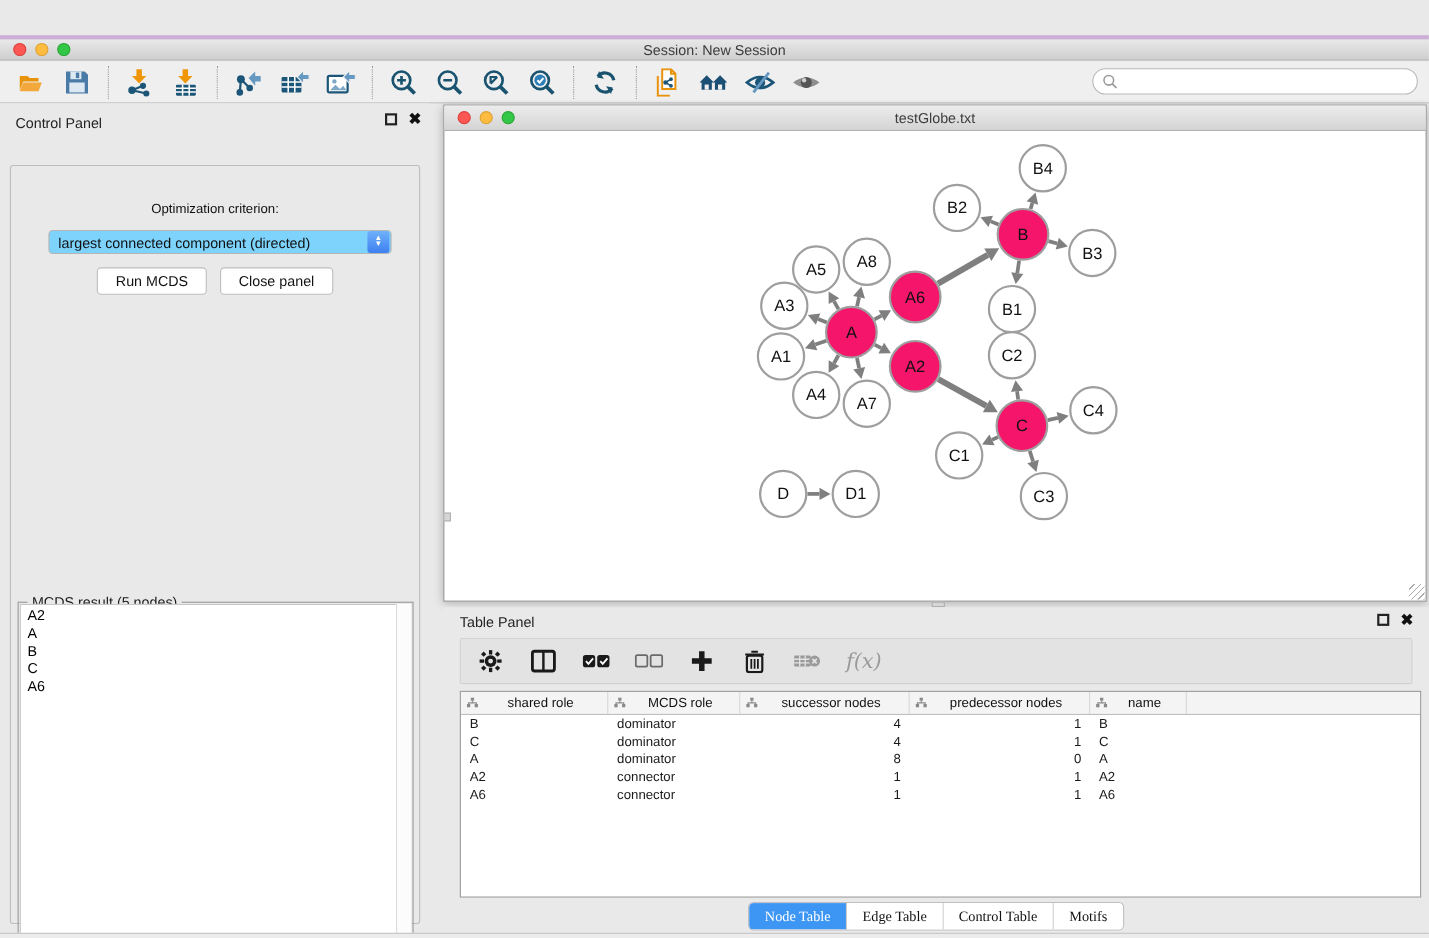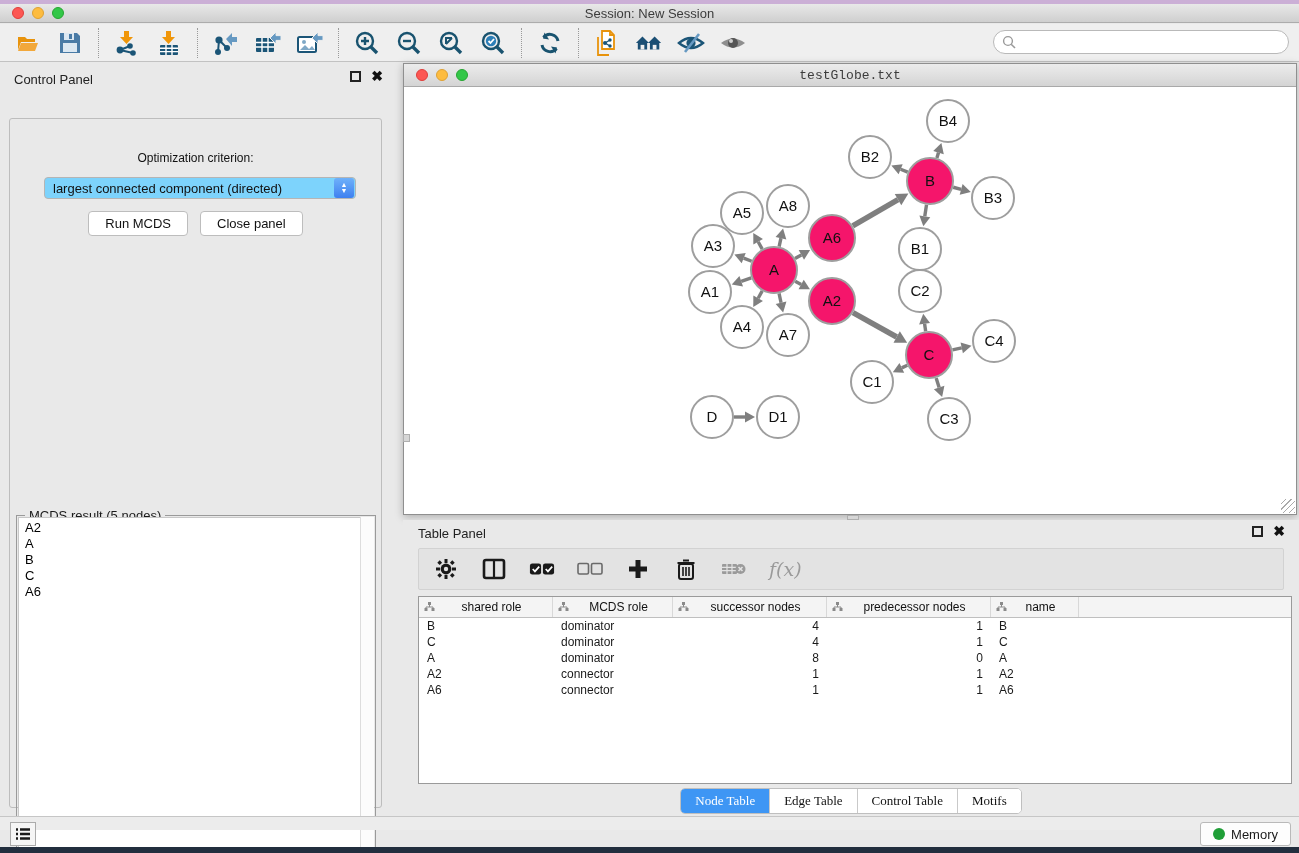--- a/index.html
+++ b/index.html
@@ -1,18 +1,18 @@
 <!DOCTYPE html>
 <html><head>
 <meta charset="utf-8">
 <style>
   * { margin:0; padding:0; box-sizing:border-box; }
   html,body { width:1299px; height:853px; overflow:hidden; }
   body { font-family:"Liberation Sans", sans-serif; background:#E9E9E9; position:relative; font-size:13px; color:#1a1a1a; }
-  .screen { position:absolute; inset:0; background:#E9E9E9; }
+  .screen { position:absolute; inset:0; background:#E9E9E9;margin-top:32px; }
 
   
   .desktop-strip-top { position:absolute; left:0; top:0; width:100%; height:4px; background:#CBAFD6; }
   .titlebar { position:absolute; left:0; top:4px; width:100%; height:19px;
     background:linear-gradient(#E8E8E8,#CFCFCF); border-bottom:1px solid #ACACAC;
     display:flex; align-items:center; }
   .tl-dots { position:absolute; left:12px; top:3px; display:flex; gap:8px; }
   .dot { width:12px; height:12px; border-radius:50%; }
   .dot.red { background:#FC5753; border:1px solid #DF3E3B; }
   .dot.yellow { background:#FDBC40; border:1px solid #DEA133; }
@@ -54,21 +54,21 @@
   .fieldset { position:absolute; left:6px; top:396px; width:360px; height:340px; border:1px solid #9a9a9a; }
   .fieldset-label { position:absolute; left:8px; top:-8px; background:#E9E9E9; padding:0 4px; font-size:13px; }
   .result-list { position:absolute; inset:1px; background:#fff; border:1px solid #c8c8c8; overflow:hidden; padding-top:2px; }
   .result-item { font-size:13px; padding:0px 6px; line-height:16px; color:#000; }
   .list-scroll { position:absolute; right:1px; top:1px; width:14px; height:calc(100% - 2px); background:#FCFCFC; border-left:1px solid #DDD; }
 
   
   .net-window { position:absolute; left:403px; top:63px; width:894px; height:452px;
     border:1px solid #8F8F8F; box-shadow:0 2px 8px rgba(0,0,0,0.25); background:#fff; }
   .net-titlebar { position:absolute; left:0; top:0; width:100%; height:23px;
-    background:linear-gradient(#ECECEC,#D4D4D4); border-bottom:1px solid #A9A9A9; display:flex; align-items:center;font-family:Liberation Mono, monospace; }
+    background:linear-gradient(#ECECEC,#D4D4D4); border-bottom:1px solid #A9A9A9; display:flex; align-items:center; }
   .net-canvas { position:absolute; left:1px; top:24px; right:1px; bottom:1px; background:#fff; }
   .resize-grip { position:absolute; right:1px; bottom:1px; width:14px; height:14px;
     background:repeating-linear-gradient(135deg, transparent 0 3px, #AAA 3px 4px); }
   .grip-left { position:absolute; left:-1px; top:370px; width:7px; height:8px; background:#D6D6D6; border:1px solid #AFAFAF; }
   .grip-bottom { position:absolute; left:443px; bottom:-6px; width:12px; height:5px; background:#D6D6D6; border:1px solid #AFAFAF; }
 
   
   .table-panel { position:absolute; left:403px; top:520px; width:896px; height:296px; background:#E9E9E9; }
   .tp-ctrl { right:12px; }
   .tp-toolbar { position:absolute; left:15px; top:28px; width:866px; height:42px; background:#E3E3E3;

